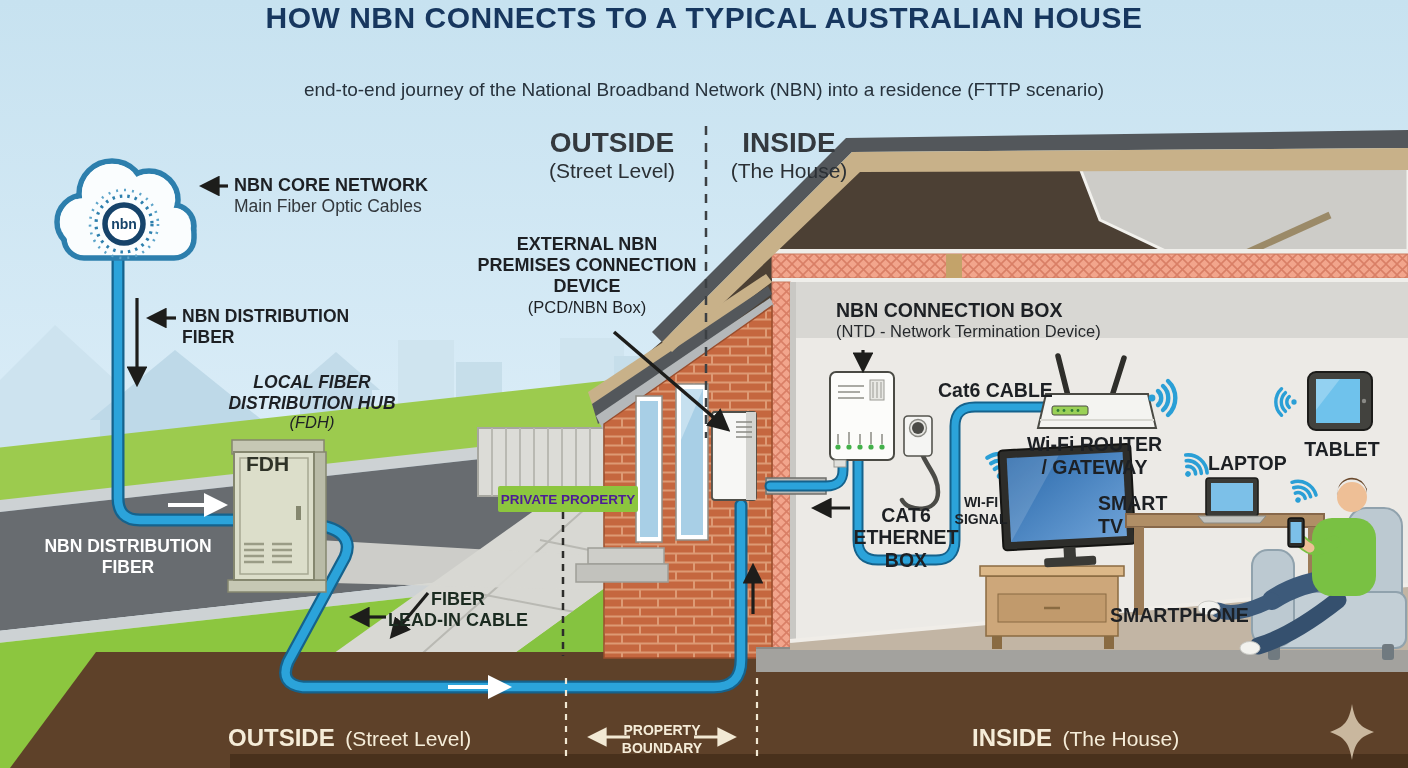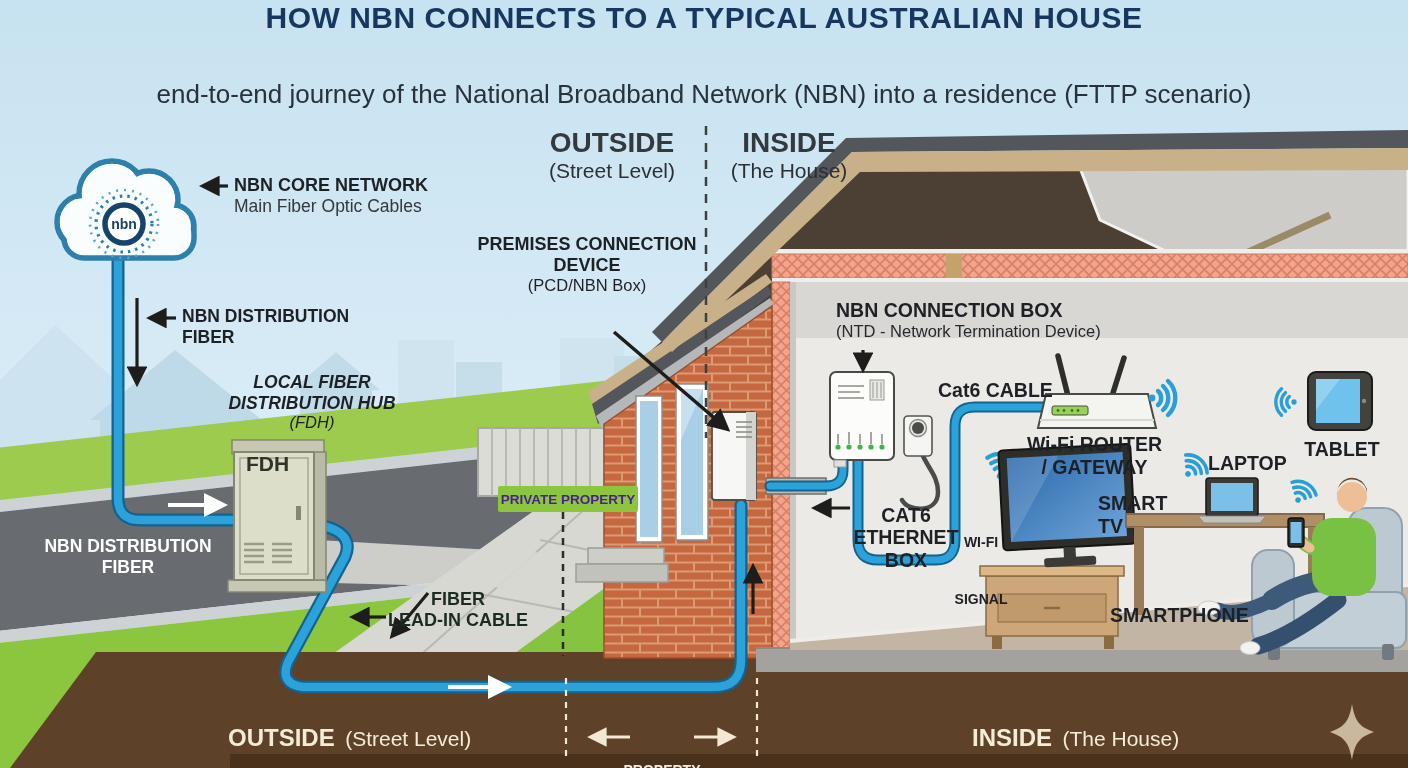--- a/index.html
+++ b/index.html
@@ -6,24 +6,24 @@
   #stage{position:relative;width:1408px;height:768px;overflow:hidden;
          background:linear-gradient(180deg,#c7e2f0 0%,#d9ecf7 55%,#eaf5fb 100%);
          font-family:"Liberation Sans",sans-serif;}
   #stage svg.scene{position:absolute;left:0;top:0;}
   .lbl{position:absolute;color:#1d2024;line-height:1.18;white-space:nowrap;}
   .b{font-weight:bold;}
   .ctr{text-align:center;}
   .white{color:#ffffff;}
   .cream{color:#f5ecd8;}
   .title{font-weight:bold;color:#17375f;font-size:30px;letter-spacing:.5px;}
-  .subtitle{color:#27323c;font-size:26px;}
+  .subtitle{color:#27323c;font-size:19px;}
   .zone-t{font-weight:bold;color:#34393e;font-size:28px;}
   .zone-s{color:#2b3035;font-size:21px;font-weight:normal;}
-  .s14{font-size:14px;margin-top:40px;} .s16{font-size:16.5px;} .s17{font-size:17.5px;}
+  .s14{font-size:14px;} .s16{font-size:16.5px;} .s17{font-size:17.5px;}
   .s18{font-size:18px;} .s19{font-size:19.5px;} .s21{font-size:21px;}
   .s24{font-size:24px;}
   .sign{position:absolute;display:flex;align-items:center;justify-content:center;
         background:#8cc63e;color:#4c1d95;font-weight:bold;font-size:13.5px;
         border-radius:2px;}
 </style>
 </head>
 <body>
 
 <div id="stage">
@@ -350,20 +350,21 @@
 <div class="lbl ctr" style="left:368px;top:589px;width:180px;color:#1b2b20;">
   <div class="b s18">FIBER</div>
   <div class="b s18">LEAD-IN CABLE</div>
 </div>
 
 <div class="sign" style="left:498px;top:486px;width:140px;height:26px;">
   <span>PRIVATE PROPERTY</span>
 </div>
 
 <div class="lbl ctr" style="left:462px;top:234px;width:250px;">
+  <div class="b s18">EXTERNAL NBN</div>
   <div class="b s18">PREMISES CONNECTION</div>
   <div class="b s18">DEVICE</div>
   <div class="s16">(PCD/NBN Box)</div>
 </div>
 
 <div class="lbl" style="left:836px;top:299px;">
   <div class="b" style="font-size:19.5px;">NBN CONNECTION BOX</div>
   <div class="s16" style="color:#26292c;">(NTD - Network Termination Device)</div>
 </div>
 

